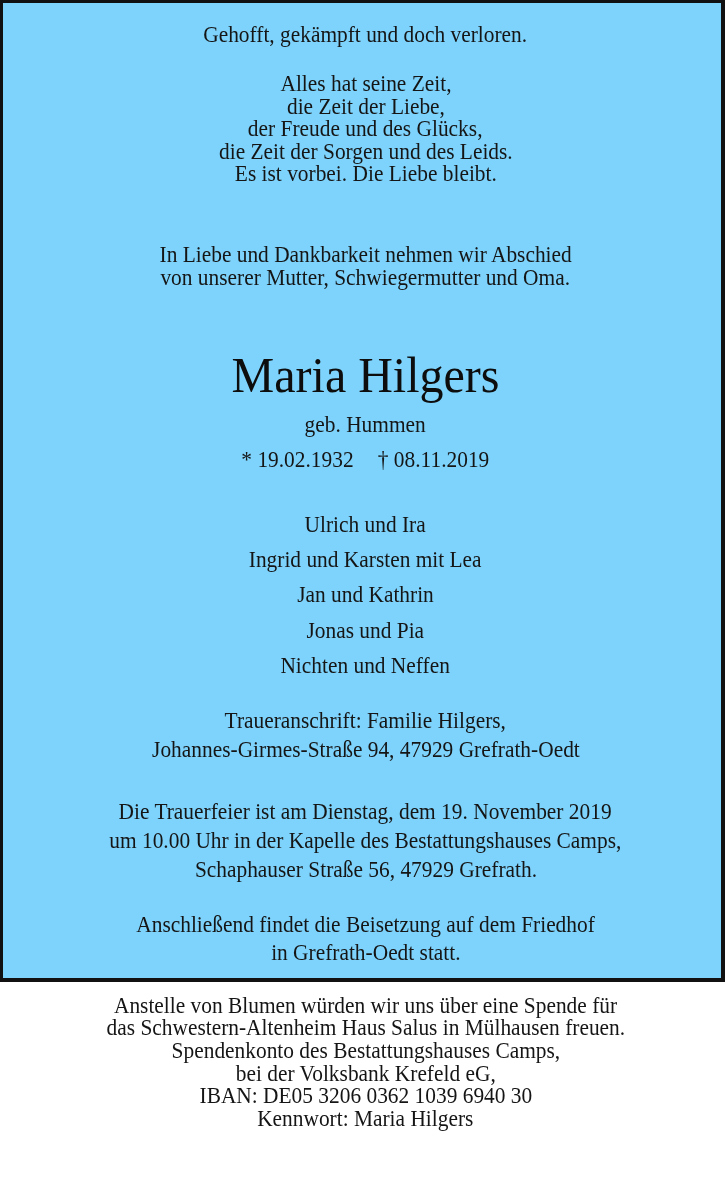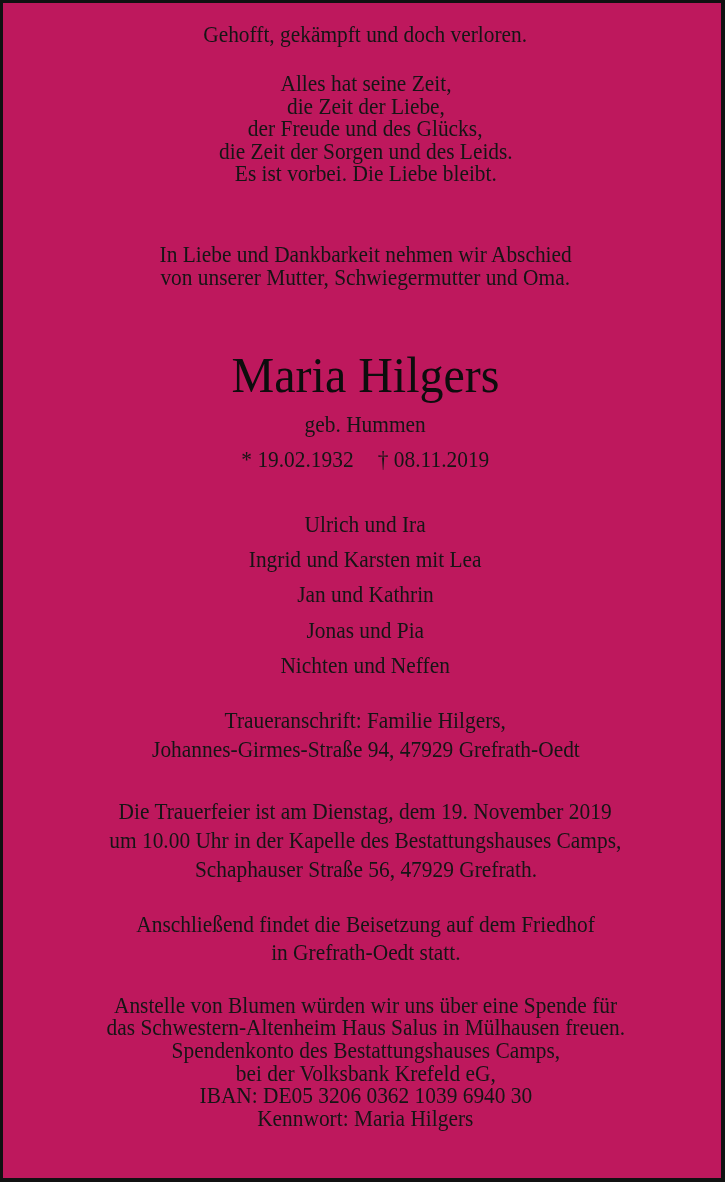--- a/index.html
+++ b/index.html
@@ -1,22 +1,22 @@
 <!DOCTYPE html>
 <html><head>
 <meta charset="utf-8">
 <style>
   html, body { margin: 0; padding: 0; background: #ffffff; }
   body { width: 725px; height: 1182px; position: relative; overflow: hidden; }
   .frame {
-    position: absolute; left: 0; top: 0; width: 725px; height: 1182px;
+    position: absolute; left: 0; top: 0; width: 725px; height: 982px;
     box-sizing: border-box;
     border-top: 3px solid #111111; border-left: 3px solid #111111;
     border-right: 4px solid #111111; border-bottom: 4px solid #111111;
-    background: #be185d;
+    background: #7dd3fc;
   }
   .line {
     position: absolute; left: 0; width: 725px; text-align: center;
     font-family: "Liberation Serif", "DejaVu Serif", serif;
     color: #151515; white-space: nowrap;
     font-size: 23px; line-height: 23px;
   }
   .line span { display: inline-block; transform: scaleX(0.93); transform-origin: center; }
   .name { font-size: 50px; line-height: 50px; color: #0d0d0d; }
   .name span { transform: scaleX(0.96); }

